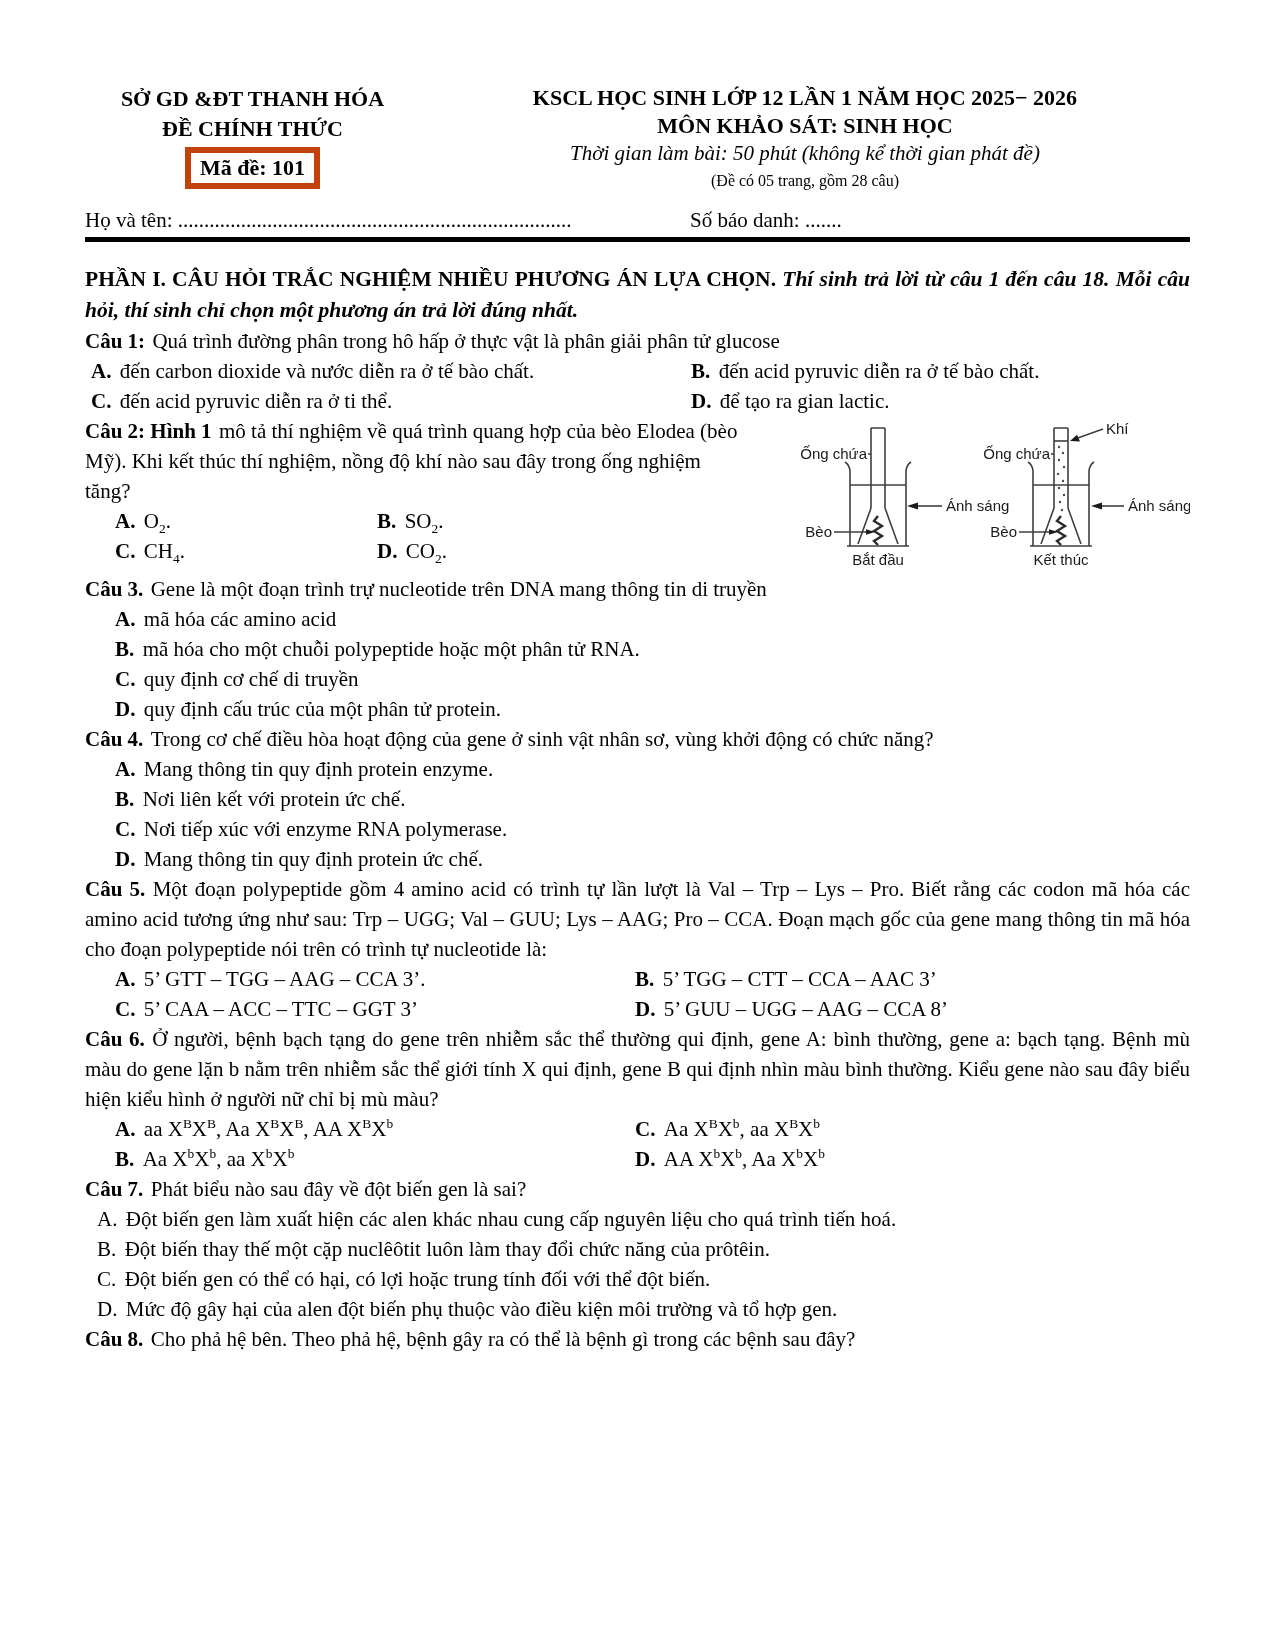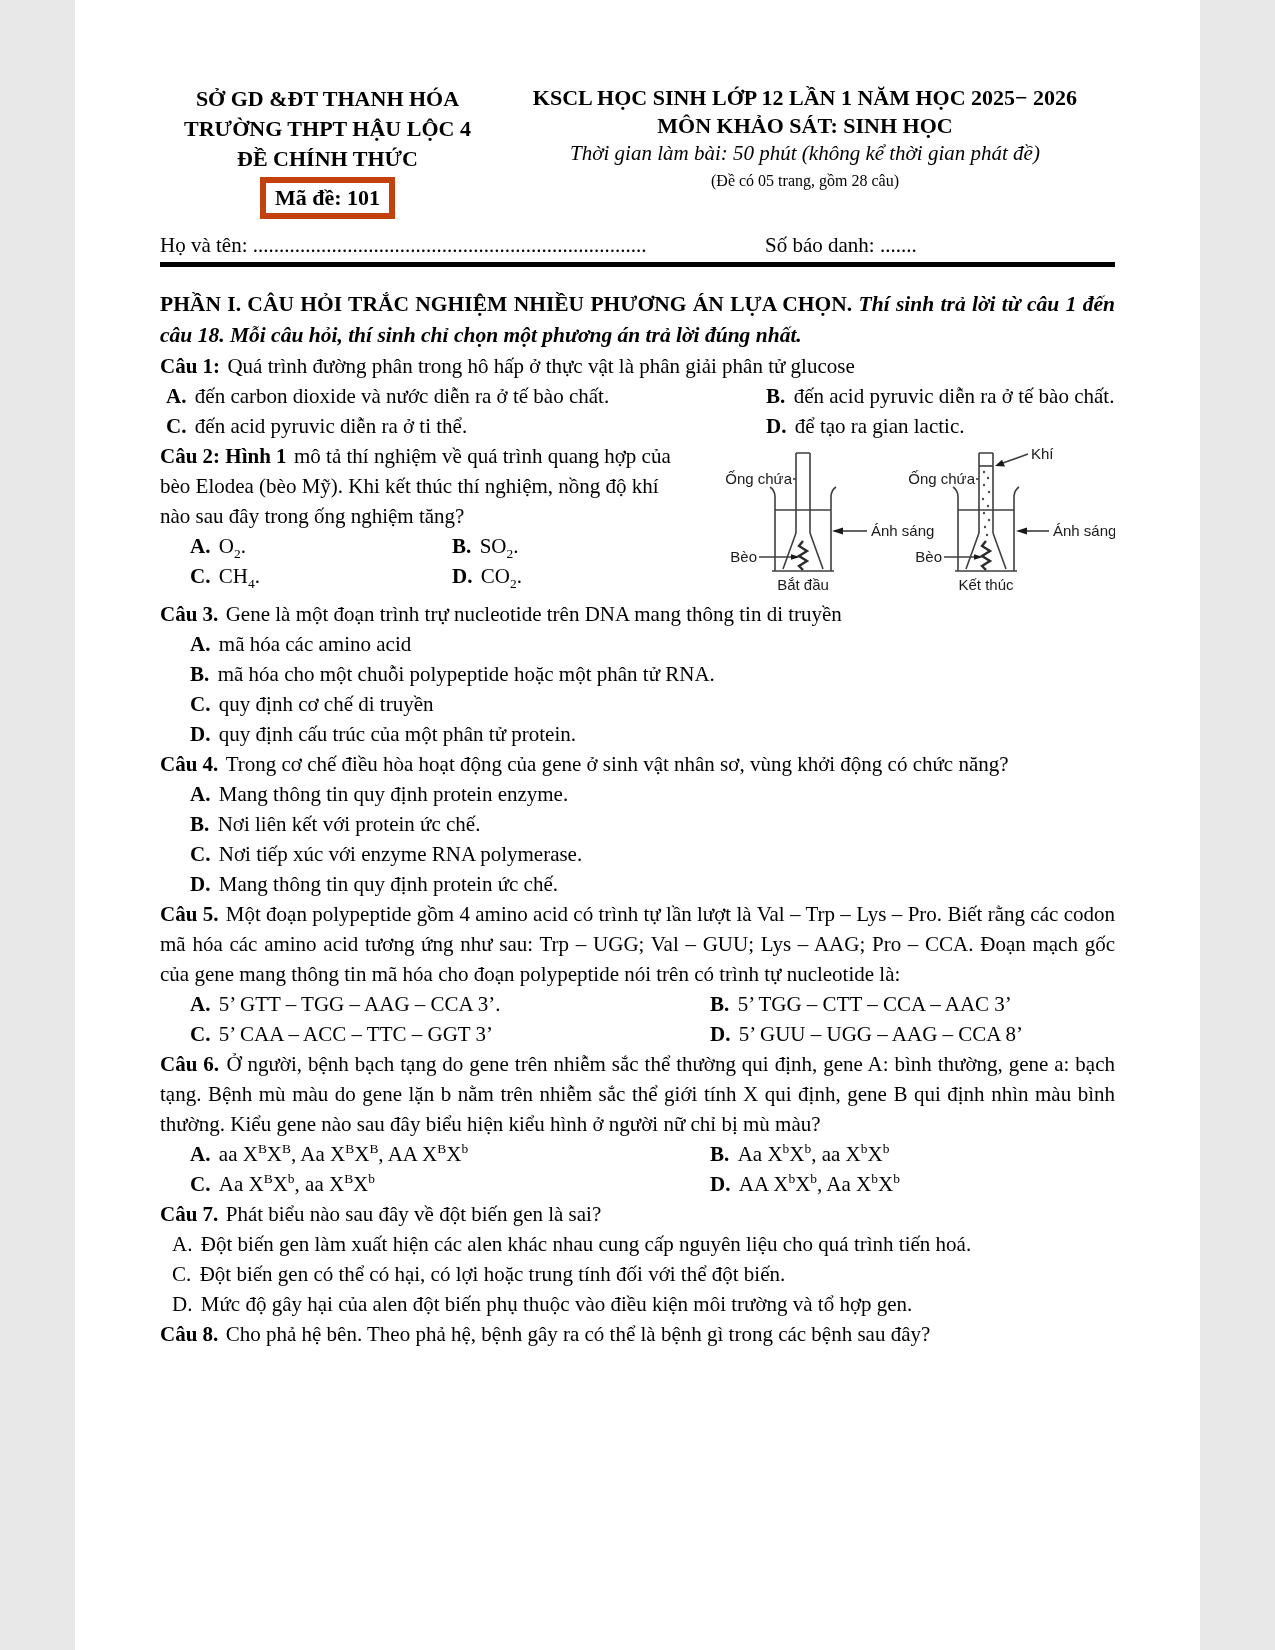--- a/index.html
+++ b/index.html
@@ -1,17 +1,17 @@
 <!DOCTYPE html>
 <html><head>
 <meta charset="utf-8">
 <style>
   html,body{margin:0;padding:0;background:#e8e8e8;}
   .page{
-    width:1125px;height:1650px;background:#ffffff;position:relative;
+    width:1275px;height:1650px;background:#ffffff;position:relative;
     box-sizing:border-box;padding:84px 85px 0 85px;
     font-family:"Liberation Serif","DejaVu Serif",serif;color:#000;
     margin:0 auto;overflow:hidden;
   }
   
   .hdr{display:flex;}
   .hdr-left{width:335px;text-align:center;font-weight:bold;font-size:22px;line-height:30px;}
   .hdr-right{flex:1;text-align:center;}
   .hdr-right .l1,.hdr-right .l2{font-weight:bold;font-size:22px;line-height:28px;}
   .hdr-right .l3{font-style:italic;font-size:21px;line-height:27px;}
@@ -52,21 +52,20 @@
   .fig circle{fill:#4a4a4a;stroke:none;}
 </style>
 </head>
 <body>
 
 <div class="page">
 
   <div class="hdr">
     <div class="hdr-left">
       <div>SỞ GD &amp;ĐT THANH HÓA</div>
-      <div>TRƯỜNG THPT HẬU LỘC 4</div>
       <div>ĐỀ CHÍNH THỨC</div>
       <div><span class="made-box">Mã đề: 101</span></div>
     </div>
     <div class="hdr-right">
       <div class="l1">KSCL HỌC SINH LỚP 12 LẦN 1 NĂM HỌC 2025− 2026</div>
       <div class="l2">MÔN KHẢO SÁT: SINH HỌC</div>
       <div class="l3">Thời gian làm bài: 50 phút (không kể thời gian phát đề)</div>
       <div class="l4">(Đề có 05 trang, gồm 28 câu)</div>
     </div>
   </div>
@@ -192,30 +191,31 @@
         <p class="opt"><b class="olet">B.</b><span>5’ TGG – CTT – CCA – AAC 3’</span></p>
         <p class="opt"><b class="olet">C.</b><span>5’ CAA – ACC – TTC – GGT 3’</span></p>
         <p class="opt"><b class="olet">D.</b><span>5’ GUU – UGG – AAG – CCA 8’</span></p>
       </div>
     </div>
 
     <div class="q">
       <p class="qt just"><b class="qlabel">Câu 6.</b><span>Ở người, bệnh bạch tạng do gene trên nhiễm sắc thể thường qui định, gene A: bình thường, gene a: bạch tạng. Bệnh mù màu do gene lặn b nằm trên nhiễm sắc thể giới tính X qui định, gene B qui định nhìn màu bình thường. Kiểu gene nào sau đây biểu hiện kiểu hình ở người nữ chỉ bị mù màu?</span></p>
       <div class="opts two g520 ind30">
         <p class="opt"><b class="olet">A.</b><span>aa X<sup>B</sup>X<sup>B</sup>, Aa X<sup>B</sup>X<sup>B</sup>, AA X<sup>B</sup>X<sup>b</sup></span></p>
+        <p class="opt"><b class="olet">C.</b><span>Aa X<sup>B</sup>X<sup>b</sup>, aa X<sup>B</sup>X<sup>b</sup></span></p>
         <p class="opt"><b class="olet">B.</b><span>Aa X<sup>b</sup>X<sup>b</sup>, aa X<sup>b</sup>X<sup>b</sup></span></p>
-        <p class="opt"><b class="olet">C.</b><span>Aa X<sup>B</sup>X<sup>b</sup>, aa X<sup>B</sup>X<sup>b</sup></span></p>
         <p class="opt"><b class="olet">D.</b><span>AA X<sup>b</sup>X<sup>b</sup>, Aa X<sup>b</sup>X<sup>b</sup></span></p>
       </div>
     </div>
 
     <div class="q plain">
       <p class="qt"><b class="qlabel">Câu 7.</b><span>Phát biểu nào sau đây về đột biến gen là sai?</span></p>
       <div class="opts col ind12">
         <p class="opt"><b class="olet">A.</b><span>Đột biến gen làm xuất hiện các alen khác nhau cung cấp nguyên liệu cho quá trình tiến hoá.</span></p>
+        <p class="opt"><b class="olet">B.</b><span>Đột biến thay thế một cặp nuclêôtit luôn làm thay đổi chức năng của prôtêin.</span></p>
         <p class="opt"><b class="olet">C.</b><span>Đột biến gen có thể có hại, có lợi hoặc trung tính đối với thể đột biến.</span></p>
         <p class="opt"><b class="olet">D.</b><span>Mức độ gây hại của alen đột biến phụ thuộc vào điều kiện môi trường và tổ hợp gen.</span></p>
       </div>
     </div>
 
     <div class="q">
       <p class="qt"><b class="qlabel">Câu 8.</b><span>Cho phả hệ bên. Theo phả hệ, bệnh gây ra có thể là bệnh gì trong các bệnh sau đây?</span></p>
     </div>
 
   </div>

